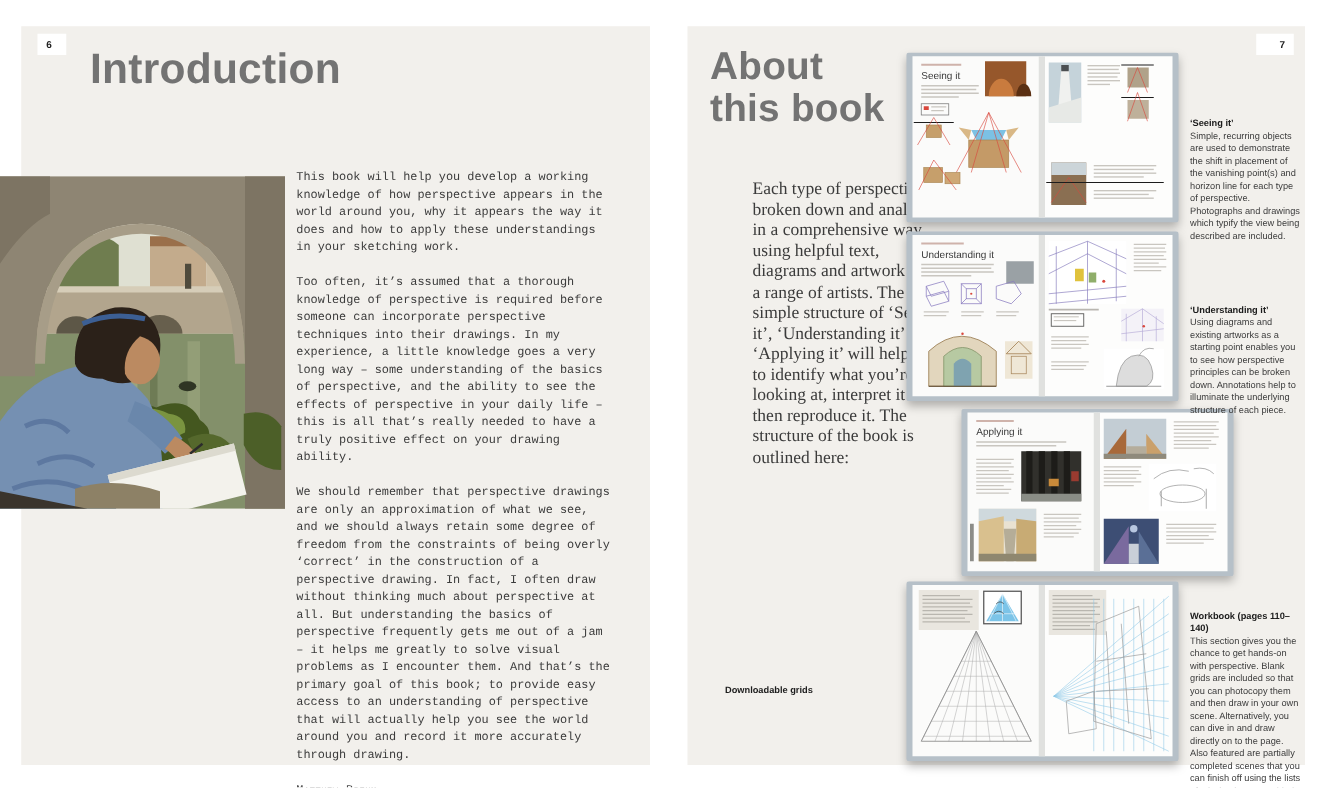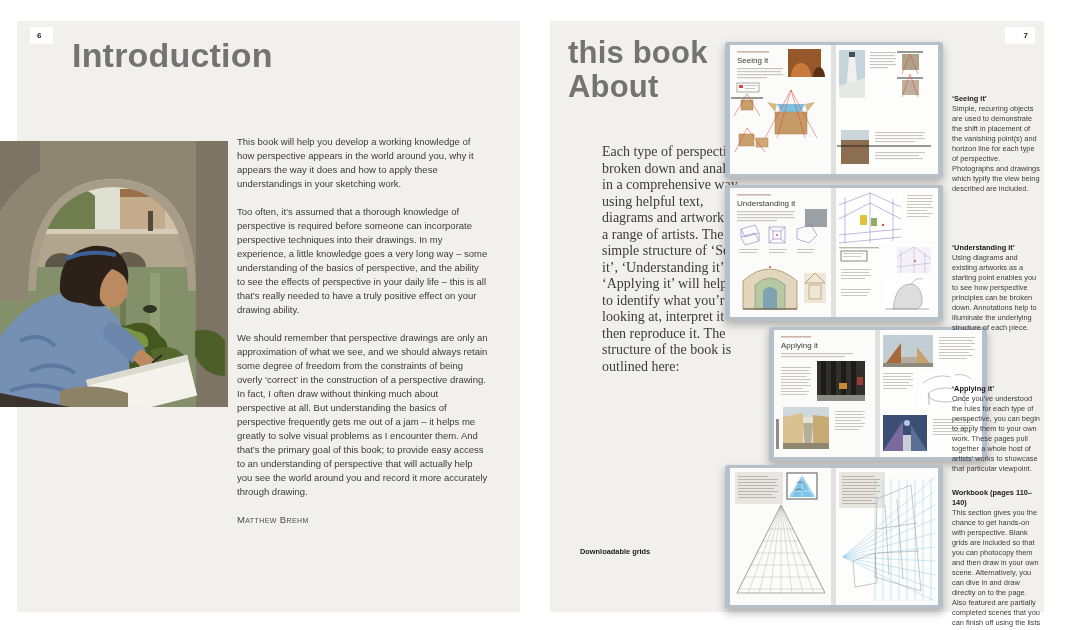--- a/index.html
+++ b/index.html
@@ -17,21 +17,21 @@
   .title{position:absolute;font-weight:700;color:#737373;letter-spacing:0.2px;}
   .title-left{left:72px;top:38px;font-size:34px;line-height:1;}
   .title-right{left:568px;top:36px;font-size:31px;line-height:34px;}
   .title-right span{display:block;}
 
   .photo-wrap{position:absolute;left:0;top:141px;width:228px;height:266px;}
   .photo-wrap svg{display:block;}
 
   .body-left{position:absolute;left:237px;top:135px;width:252px;
              font-size:9.5px;line-height:14px;color:#3b3b3b;}
-  .body-left p{margin:0 0 14px 0;}
+  .body-left p{margin:0 0 14px 0;font-family:Liberation Mono, monospace;}
   .author{font-variant:small-caps;letter-spacing:0.4px;color:#4a4a4a;margin-top:14px;}
 
   .body-right{position:absolute;left:602px;top:144px;width:155px;
               font-size:14px;line-height:16.5px;color:#3b3b3b;font-family:Liberation Serif, serif;}
 
   .download-note{position:absolute;left:580px;top:547px;width:152px;
                  font-size:7.4px;line-height:9.6px;color:#3c3c3c;}
   .dl-head{font-weight:bold;color:#1d1d1d;margin-bottom:1px;}
 
   .thumb{position:absolute;left:725px;width:238px;}
@@ -114,22 +114,22 @@
     <p>Too often, it’s assumed that a thorough knowledge of perspective is required before someone can incorporate perspective techniques into their drawings. In my experience, a little knowledge goes a very long way – some understanding of the basics of perspective, and the ability to see the effects of perspective in your daily life – this is all that’s really needed to have a truly positive effect on your drawing ability.</p>
     <p>We should remember that perspective drawings are only an approximation of what we see, and we should always retain some degree of freedom from the constraints of being overly ‘correct’ in the construction of a perspective drawing. In fact, I often draw without thinking much about perspective at all. But understanding the basics of perspective frequently gets me out of a jam – it helps me greatly to solve visual problems as I encounter them. And that’s the primary goal of this book; to provide easy access to an understanding of perspective that will actually help you see the world around you and record it more accurately through drawing.</p>
     <p class="author">Matthew Brehm</p>
   </div>
 
   <div class="pagenum-box pagenum-right">
     <span>7</span>
   </div>
 
   <div class="title title-right">
+    <span>About</span>
     <span>this book</span>
-    <span>About</span>
   </div>
 
   <div class="body-right">Each type of perspective is broken down and analysed in a comprehensive way using helpful text, diagrams and artwork from a range of artists. The simple structure of ‘Seeing it’, ‘Understanding it’ and ‘Applying it’ will help you to identify what you’re looking at, interpret it and then reproduce it. The structure of the book is outlined here:</div>
 
   <div class="download-note">
     <div class="dl-head">Downloadable grids</div>
   </div>
 
   <div class="thumb t1">
     <svg width="218" height="136" viewBox="0 0 218 136">
@@ -547,22 +547,18 @@
   </div>
 
   <div class="annot a2">
     <div class="annot-head">‘Understanding it’</div>
     <div>Using diagrams and existing artworks as a starting point enables you to see how perspective principles can be broken down. Annotations help to illuminate the underlying structure of each piece.</div>
   </div>
   <div class="annot a1">
     <div class="annot-head">‘Seeing it’</div>
     <div>Simple, recurring objects are used to demonstrate the shift in placement of the vanishing point(s) and horizon line for each type of perspective. Photographs and drawings which typify the view being described are included.</div>
   </div>
-  <div class="annot a3">
-    <div class="annot-head">‘Applying it’</div>
-    <div>Once you’ve understood the rules for each type of perspective, you can begin to apply them to your own work. These pages pull together a whole host of artists’ works to showcase that particular viewpoint.</div>
-  </div>
   <div class="annot a4">
     <div class="annot-head">Workbook (pages 110–140)</div>
     <div>This section gives you the chance to get hands-on with perspective. Blank grids are included so that you can photocopy them and then draw in your own scene. Alternatively, you can dive in and draw directly on to the page. Also featured are partially completed scenes that you can finish off using the lists of missing items provided.</div>
   </div>
 
 </div>
 
 </body></html>

